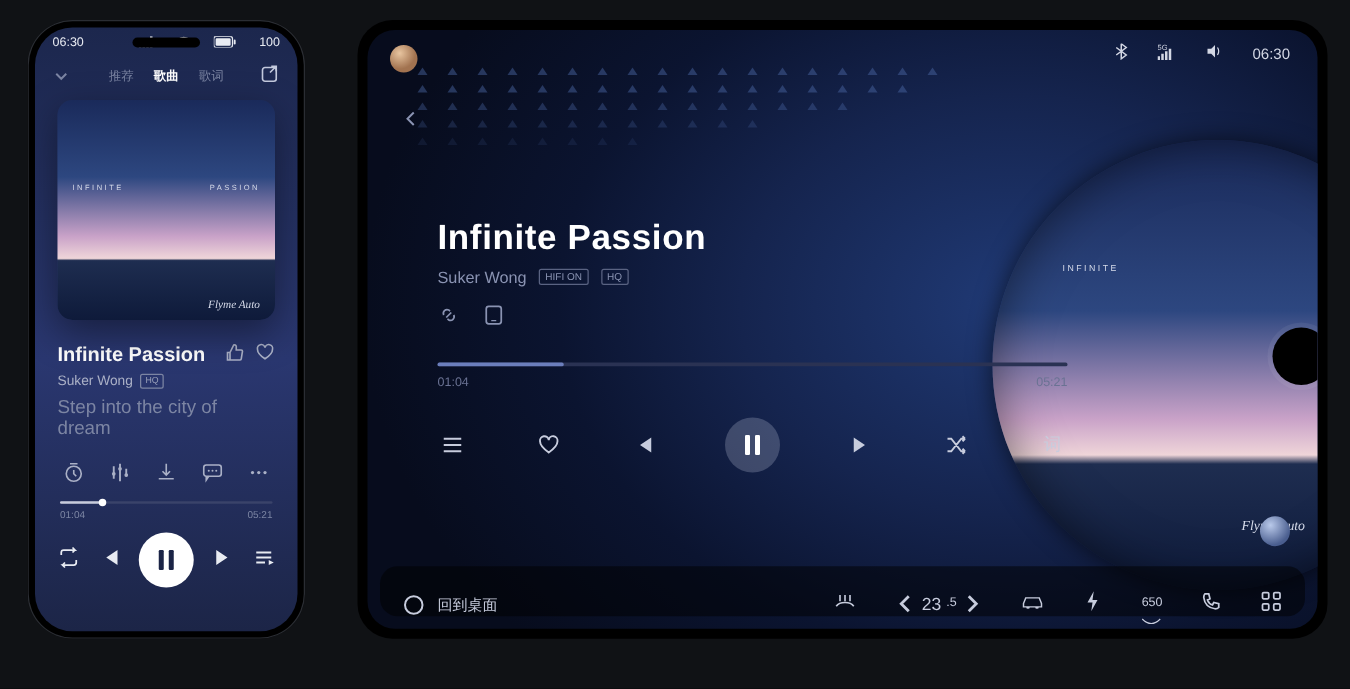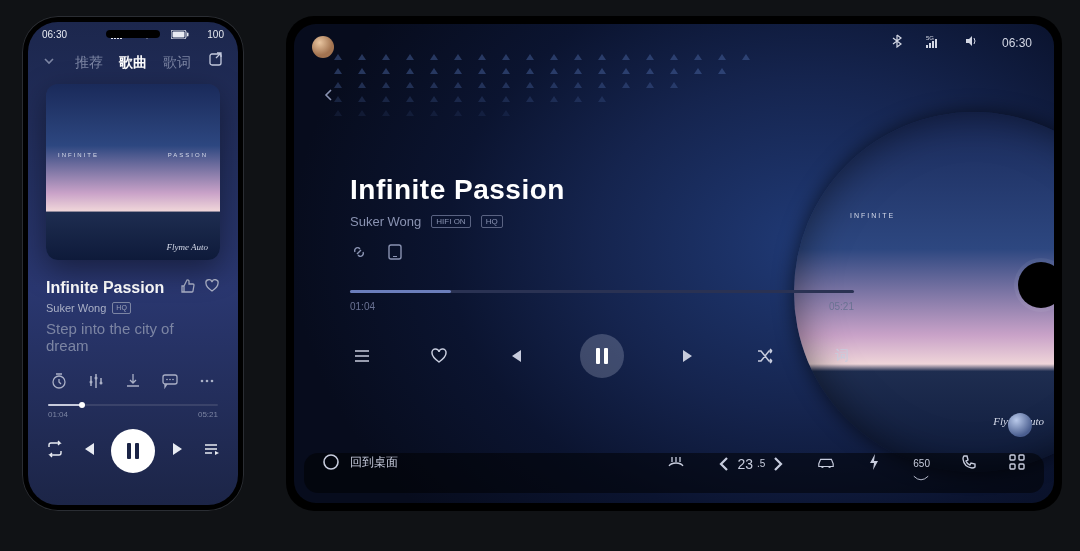--- a/index.html
+++ b/index.html
@@ -31,28 +31,28 @@
     overflow: hidden;
     position: relative;
     background: linear-gradient(180deg,#1c274d 0%,#2a3770 55%,#1c2547 100%);
   }
   .phone-statusbar {
     height: 22px;
     display: flex; justify-content: space-between; align-items: center;
     padding: 3px 14px 0; font-size: 10px; font-weight: 500;
     color: #e8ebf2;
   }
-  .phone-statusbar .right { display:flex; align-items:center; gap:18px; }
+  .phone-statusbar .right { display:flex; align-items:flex-start; gap:18px; }
   .phone-notch {
     position: absolute; top: 8px; left: 50%; transform: translateX(-50%);
     width: 54px; height: 8px; background: #000; border-radius: 5px;
   }
   .phone-tabs {
     display: flex; justify-content: center; align-items: center;
-    gap: 16px; font-size: 14px; padding: 10px 0 6px;
+    gap: 16px; font-size: 10px; padding: 10px 0 6px;
     position: relative;
   }
   .phone-tab { color: #7c85a3; }
   .phone-tab.active { color: #fff; font-weight: 600; }
   .phone-back-chev { position:absolute; left:14px; top:10px; color:#7c85a3; }
   .phone-share { position:absolute; right:14px; top:8px; color:#c3c9dd; }
   .album-art {
     margin: 6px 18px 0;
     height: 176px;
     border-radius: 12px;
@@ -163,21 +163,21 @@
     width:44px;height:44px;border-radius:50%;
     background:rgba(180,188,210,.28);
     display:flex;align-items:center;justify-content:center;
     color:#fff;
   }
   .globe { position:absolute; right:22px; bottom:66px; width:24px;height:24px; border-radius:50%; background:radial-gradient(circle at 35% 30%, #b9c9ea 0%, #4a5e8f 70%);}
 
   .dock {
     position:absolute; left:10px; right:10px; bottom:10px; height:40px;
     background: rgba(0,0,0,.5); border-radius:14px;
-    display:flex; align-items:flex-start; padding:0 18px;
+    display:flex; align-items:flex-end; padding:0 18px;
     color:#c7ccdd; font-size:12px;
   }
   .dock .home { display:flex; align-items:center; gap:10px;}
   .dock .spacer { flex:1;}
   .dock .ritems { display:flex; align-items:center; gap:30px;}
   .dock .temp { display:flex; align-items:center; gap:4px;}
   .dock svg, .dock .ic { width:18px; height:18px;}
   
   .pausebars { display:flex; gap:4px;}
   .pausebars i { width:4px; height:16px; background:currentColor; border-radius:1px; display:block;}

